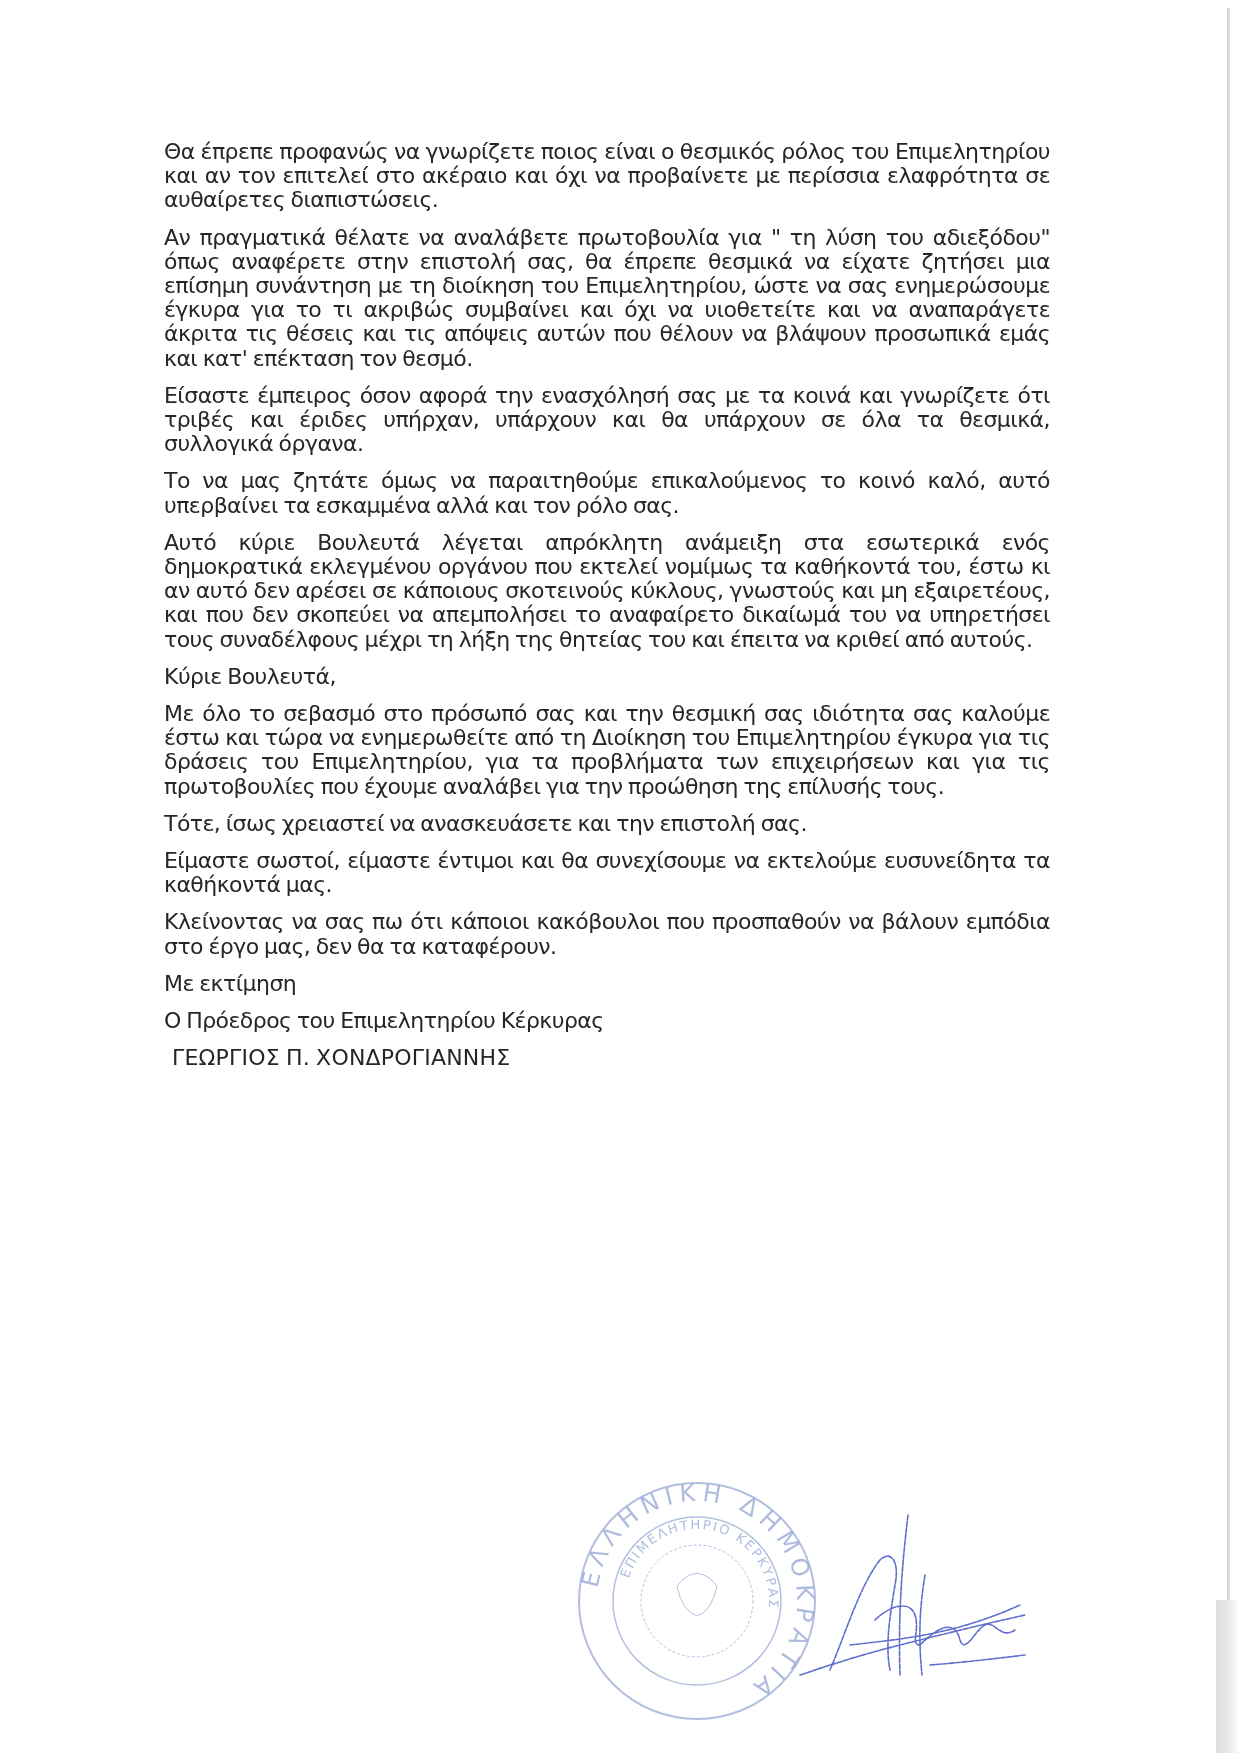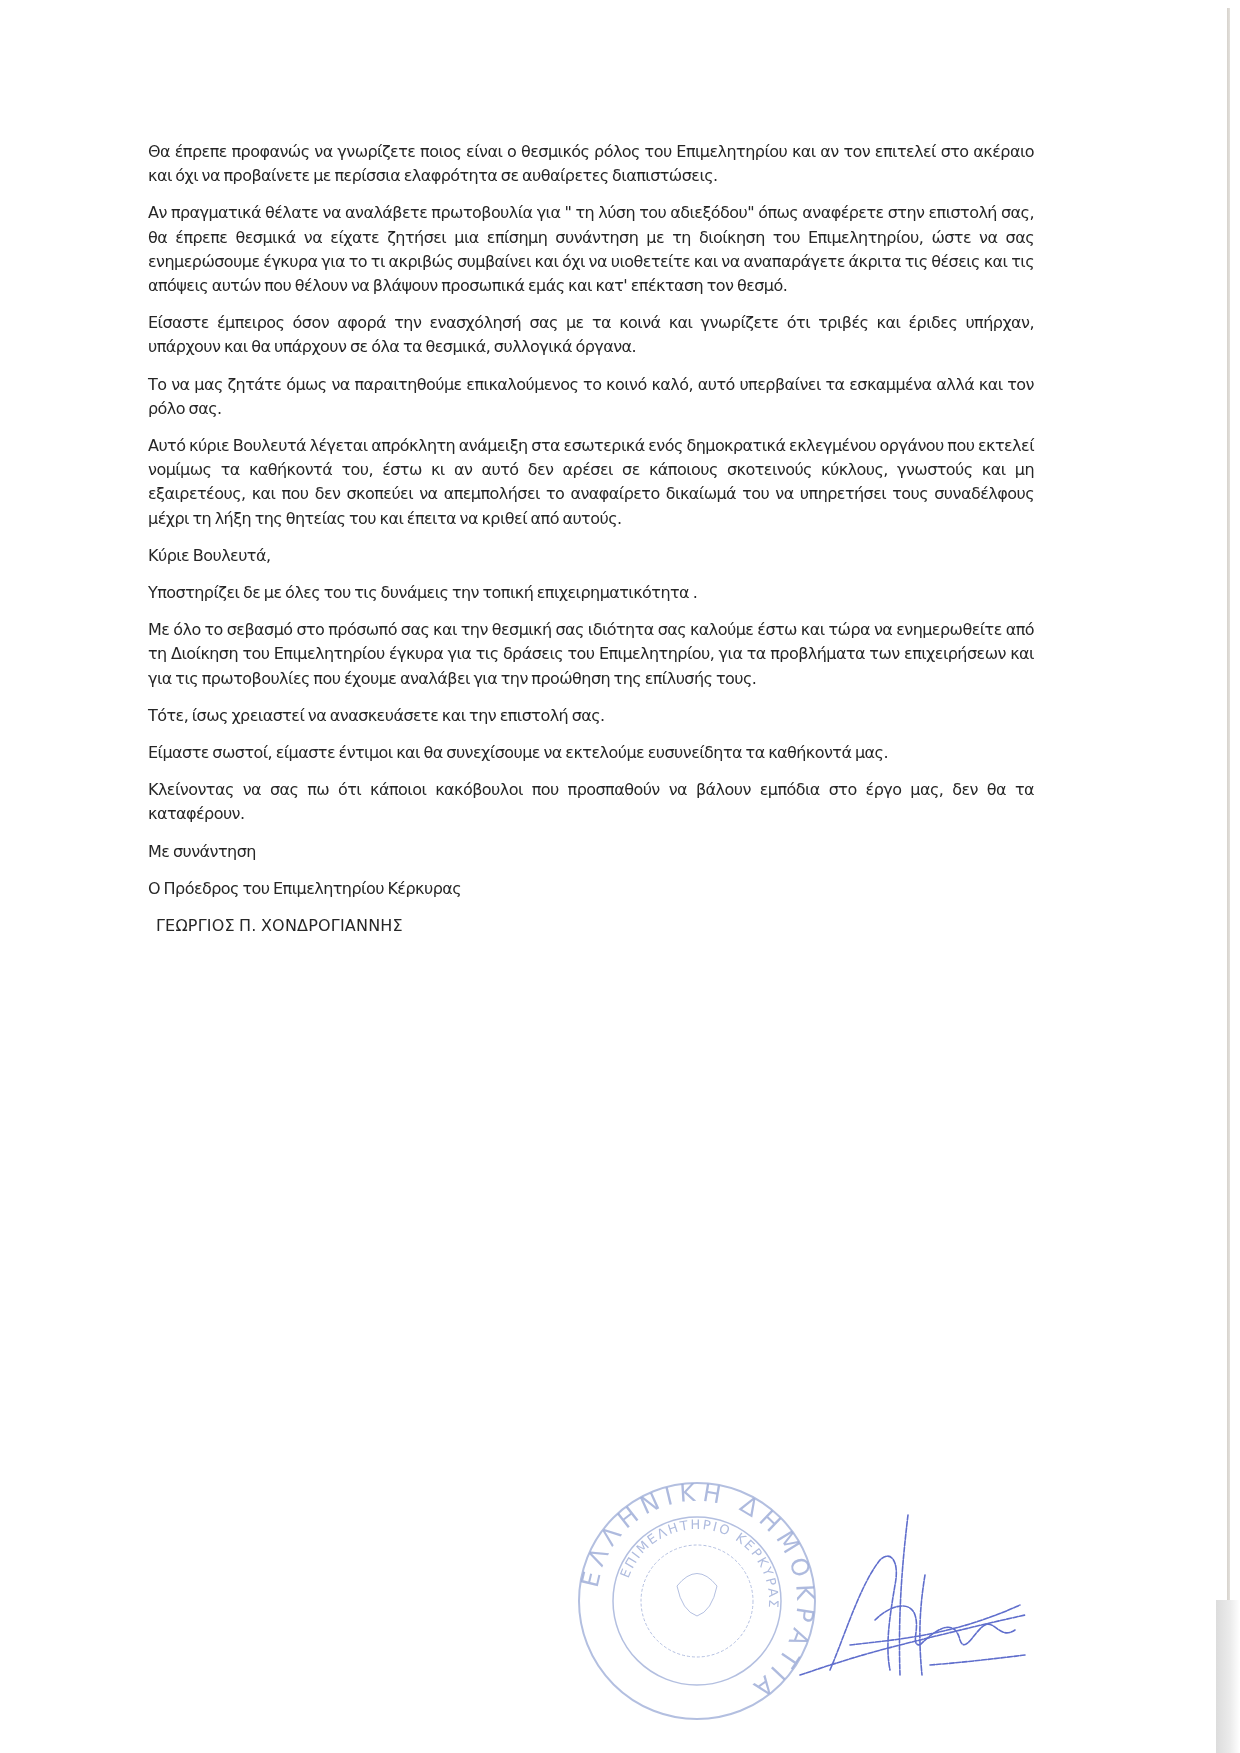--- a/index.html
+++ b/index.html
@@ -26,24 +26,24 @@
     .page-edge-bottom {
       position: absolute;
       top: 1600px;
       left: 1216px;
       width: 24px;
       height: 153px;
       background: linear-gradient(to right, #dcdcdc, #ececec 60%, #ffffff);
     }
     .letter-body {
       position: absolute;
-      left: 148px;
+      left: 164px;
       top: 140px;
       width: 886px;
-      font-size: 16px;
+      font-size: 22px;
       line-height: 24.2px;
       letter-spacing: -0.55px;
       word-spacing: -1px;
     }
     .para {
       margin: 0 0 13px 0;
       text-align: justify;
       text-align-last: left;
     }
     .para.short {
@@ -78,27 +78,26 @@
 <div class="page-edge"></div>
 <div class="page-edge-bottom"></div>
 
 <div class="letter-body">
   <p class="para">Θα έπρεπε προφανώς να γνωρίζετε ποιος είναι ο θεσμικός ρόλος του Επιμελητηρίου και αν τον επιτελεί στο ακέραιο και όχι να προβαίνετε με περίσσια ελαφρότητα σε αυθαίρετες διαπιστώσεις.</p>
   <p class="para">Αν πραγματικά θέλατε να αναλάβετε πρωτοβουλία για " τη λύση του αδιεξόδου" όπως αναφέρετε στην επιστολή σας, θα έπρεπε θεσμικά να είχατε ζητήσει μια επίσημη συνάντηση με τη διοίκηση του Επιμελητηρίου, ώστε  να σας ενημερώσουμε έγκυρα για το τι ακριβώς συμβαίνει και όχι να υιοθετείτε και να αναπαράγετε άκριτα τις θέσεις και τις απόψεις αυτών που θέλουν να βλάψουν προσωπικά εμάς και κατ' επέκταση τον θεσμό.</p>
   <p class="para">Είσαστε έμπειρος όσον αφορά την ενασχόλησή σας με τα κοινά και γνωρίζετε ότι τριβές και έριδες υπήρχαν, υπάρχουν και θα υπάρχουν σε όλα τα θεσμικά, συλλογικά όργανα.</p>
   <p class="para">Το να μας ζητάτε όμως να παραιτηθούμε επικαλούμενος το κοινό καλό, αυτό υπερβαίνει τα εσκαμμένα αλλά και τον ρόλο σας.</p>
   <p class="para">Αυτό κύριε Βουλευτά λέγεται  απρόκλητη ανάμειξη στα εσωτερικά ενός δημοκρατικά εκλεγμένου οργάνου που εκτελεί νομίμως τα καθήκοντά του, έστω κι αν αυτό δεν αρέσει σε κάποιους σκοτεινούς  κύκλους, γνωστούς και μη εξαιρετέους, και που δεν σκοπεύει να απεμπολήσει το αναφαίρετο δικαίωμά του να υπηρετήσει τους συναδέλφους μέχρι τη λήξη της θητείας του και έπειτα  να κριθεί από αυτούς.</p>
   <p class="para short">Κύριε Βουλευτά,</p>
-  <p class="para short">Υποστηρίζει δε με όλες του τις δυνάμεις την τοπική επιχειρηματικότητα .</p>
   <p class="para">Με όλο το σεβασμό στο πρόσωπό σας και την θεσμική σας  ιδιότητα σας καλούμε έστω και τώρα να ενημερωθείτε από τη Διοίκηση του Επιμελητηρίου  έγκυρα για τις δράσεις του Επιμελητηρίου, για τα προβλήματα των επιχειρήσεων και για τις πρωτοβουλίες που έχουμε αναλάβει για την προώθηση της επίλυσής τους.</p>
   <p class="para short">Τότε, ίσως χρειαστεί να ανασκευάσετε και την επιστολή σας.</p>
   <p class="para">Είμαστε σωστοί, είμαστε έντιμοι και θα συνεχίσουμε να εκτελούμε ευσυνείδητα τα καθήκοντά μας.</p>
   <p class="para">Κλείνοντας να σας πω ότι κάποιοι κακόβουλοι που προσπαθούν να βάλουν εμπόδια στο έργο μας,  δεν θα τα καταφέρουν.</p>
 
-  <p class="closing">Με συνάντηση</p>
+  <p class="closing">Με εκτίμηση</p>
   <p class="closing">Ο  Πρόεδρος του Επιμελητηρίου Κέρκυρας</p>
   <p class="closing signatory-name">ΓΕΩΡΓΙΟΣ Π. ΧΟΝΔΡΟΓΙΑΝΝΗΣ</p>
 </div>
 
 <svg class="stamp" viewBox="0 0 250 250">
   <defs>
     <path id="outerArc" d="M 125,125 m -100,0 a 100,100 0 1,1 200,0 a 100,100 0 1,1 -200,0"></path>
     <path id="innerArc" d="M 125,125 m -72,0 a 72,72 0 1,1 144,0 a 72,72 0 1,1 -144,0"></path>
   </defs>
   <g fill="none" stroke="#9aaad6" opacity="0.75">

